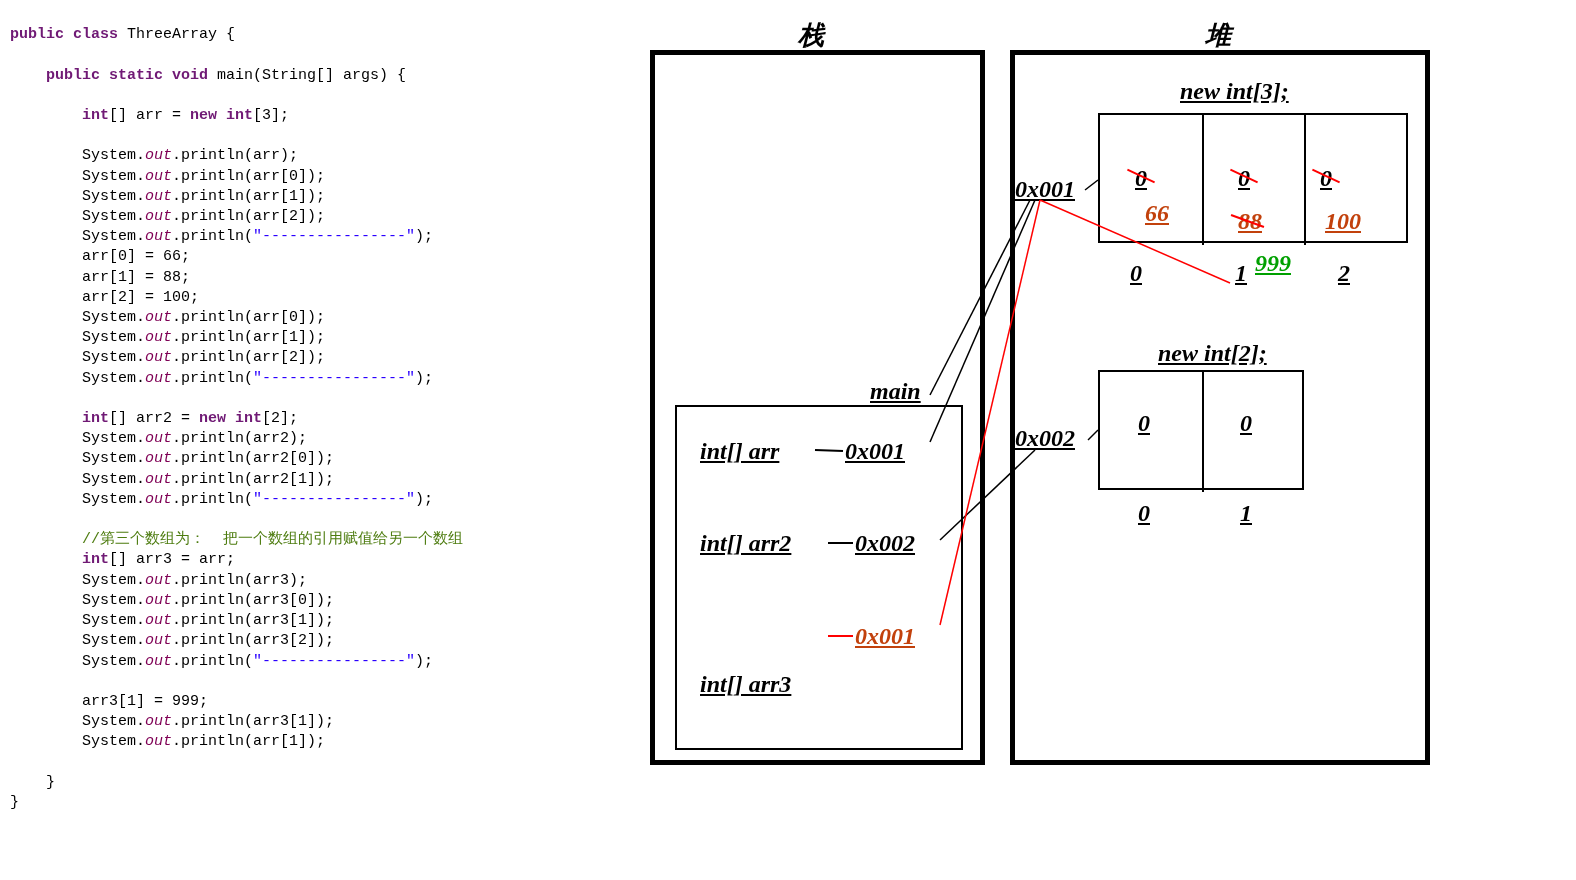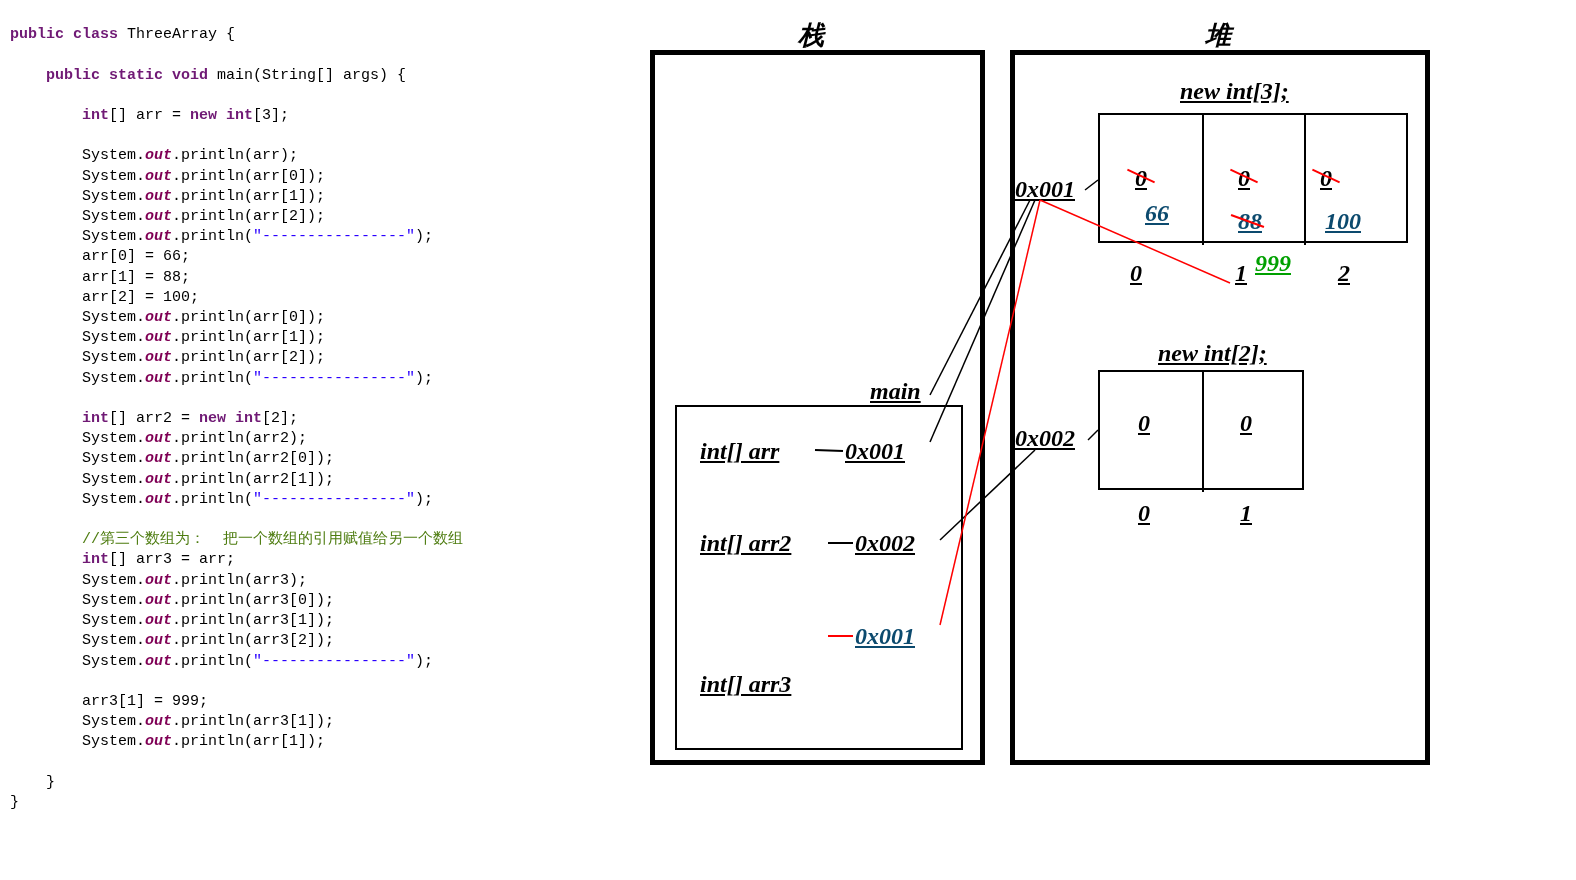--- a/index.html
+++ b/index.html
@@ -13,21 +13,21 @@
   }
   .code-panel {
     position: absolute;
     left: 10px;
     top: 5px;
     font-size: 15px;
     line-height: 20.2px;
     white-space: pre;
   }
   .kw { color: #701a75; font-weight: bold; }
-  .field { color: #7f0055; font-weight: bold; font-style: italic; }
+  .field { color: #7f0055; font-weight: normal; font-style: italic; }
   .str { color: #2a00ff; }
   .cmt { color: #4d7c0f; }
   .diagram {
     position: absolute;
     left: 640px;
     top: 0;
     width: 936px;
     height: 880px;
   }
   .stack-label, .heap-label {
@@ -54,21 +54,21 @@
     border: 5px solid #000;
   }
   .diagram-text {
     position: absolute;
     font-weight: bold;
     font-style: italic;
     font-size: 24px;
     font-family: "Times New Roman", serif;
     text-decoration: underline;
   }
-  .red { color: #0c4a6e; }
+  .red { color: #c2410c; }
   .green { color: #00a000; }
   .main-box {
     position: absolute;
     left: 35px;
     top: 405px;
     width: 288px;
     height: 345px;
     border: 2px solid #000;
   }
   .arr3-box {

